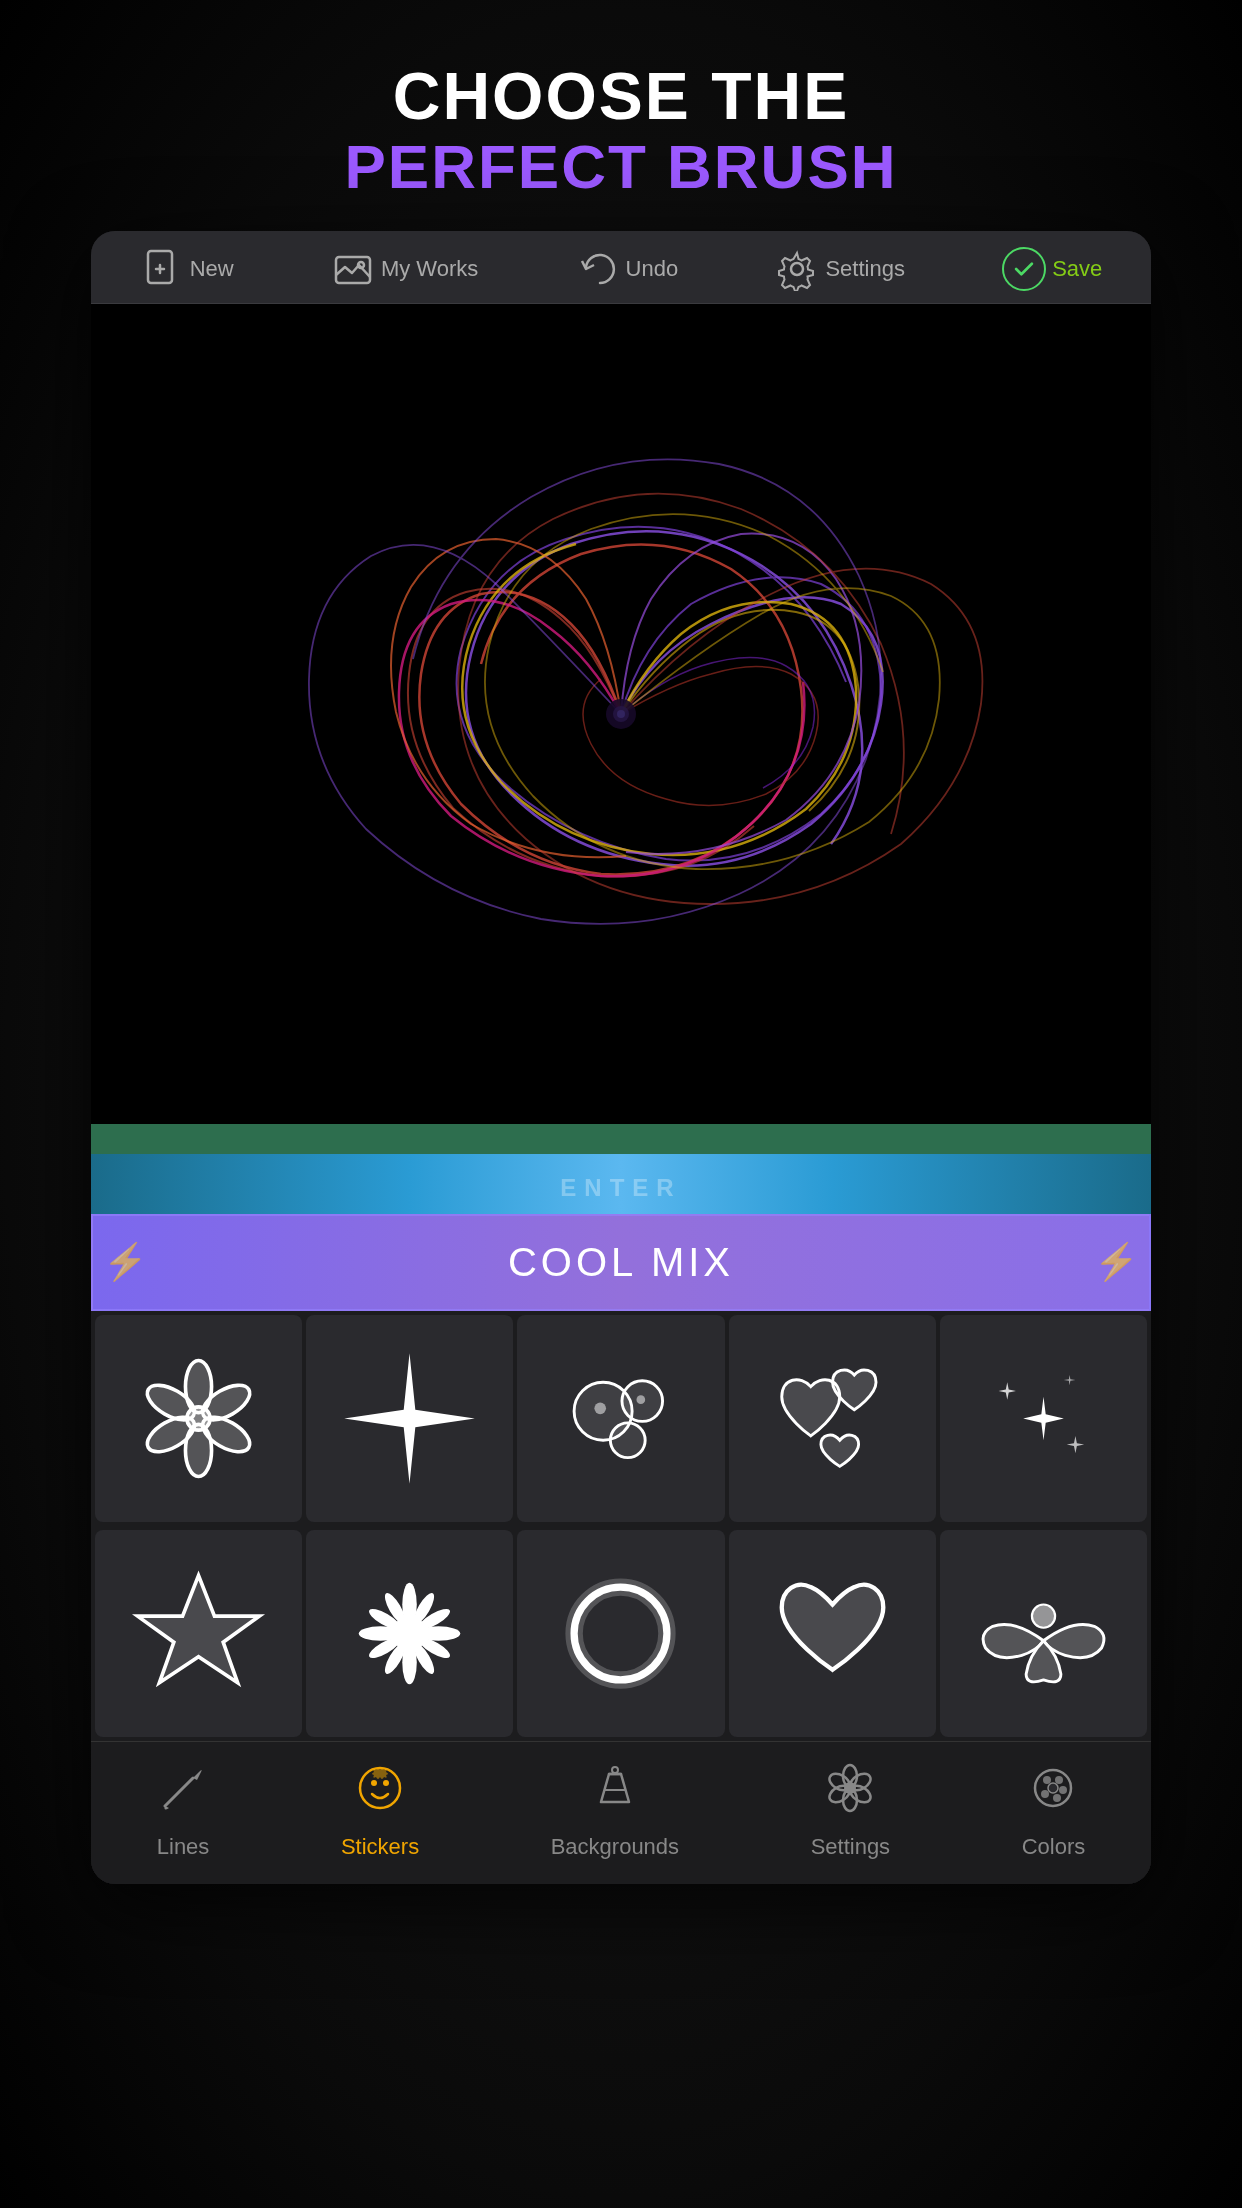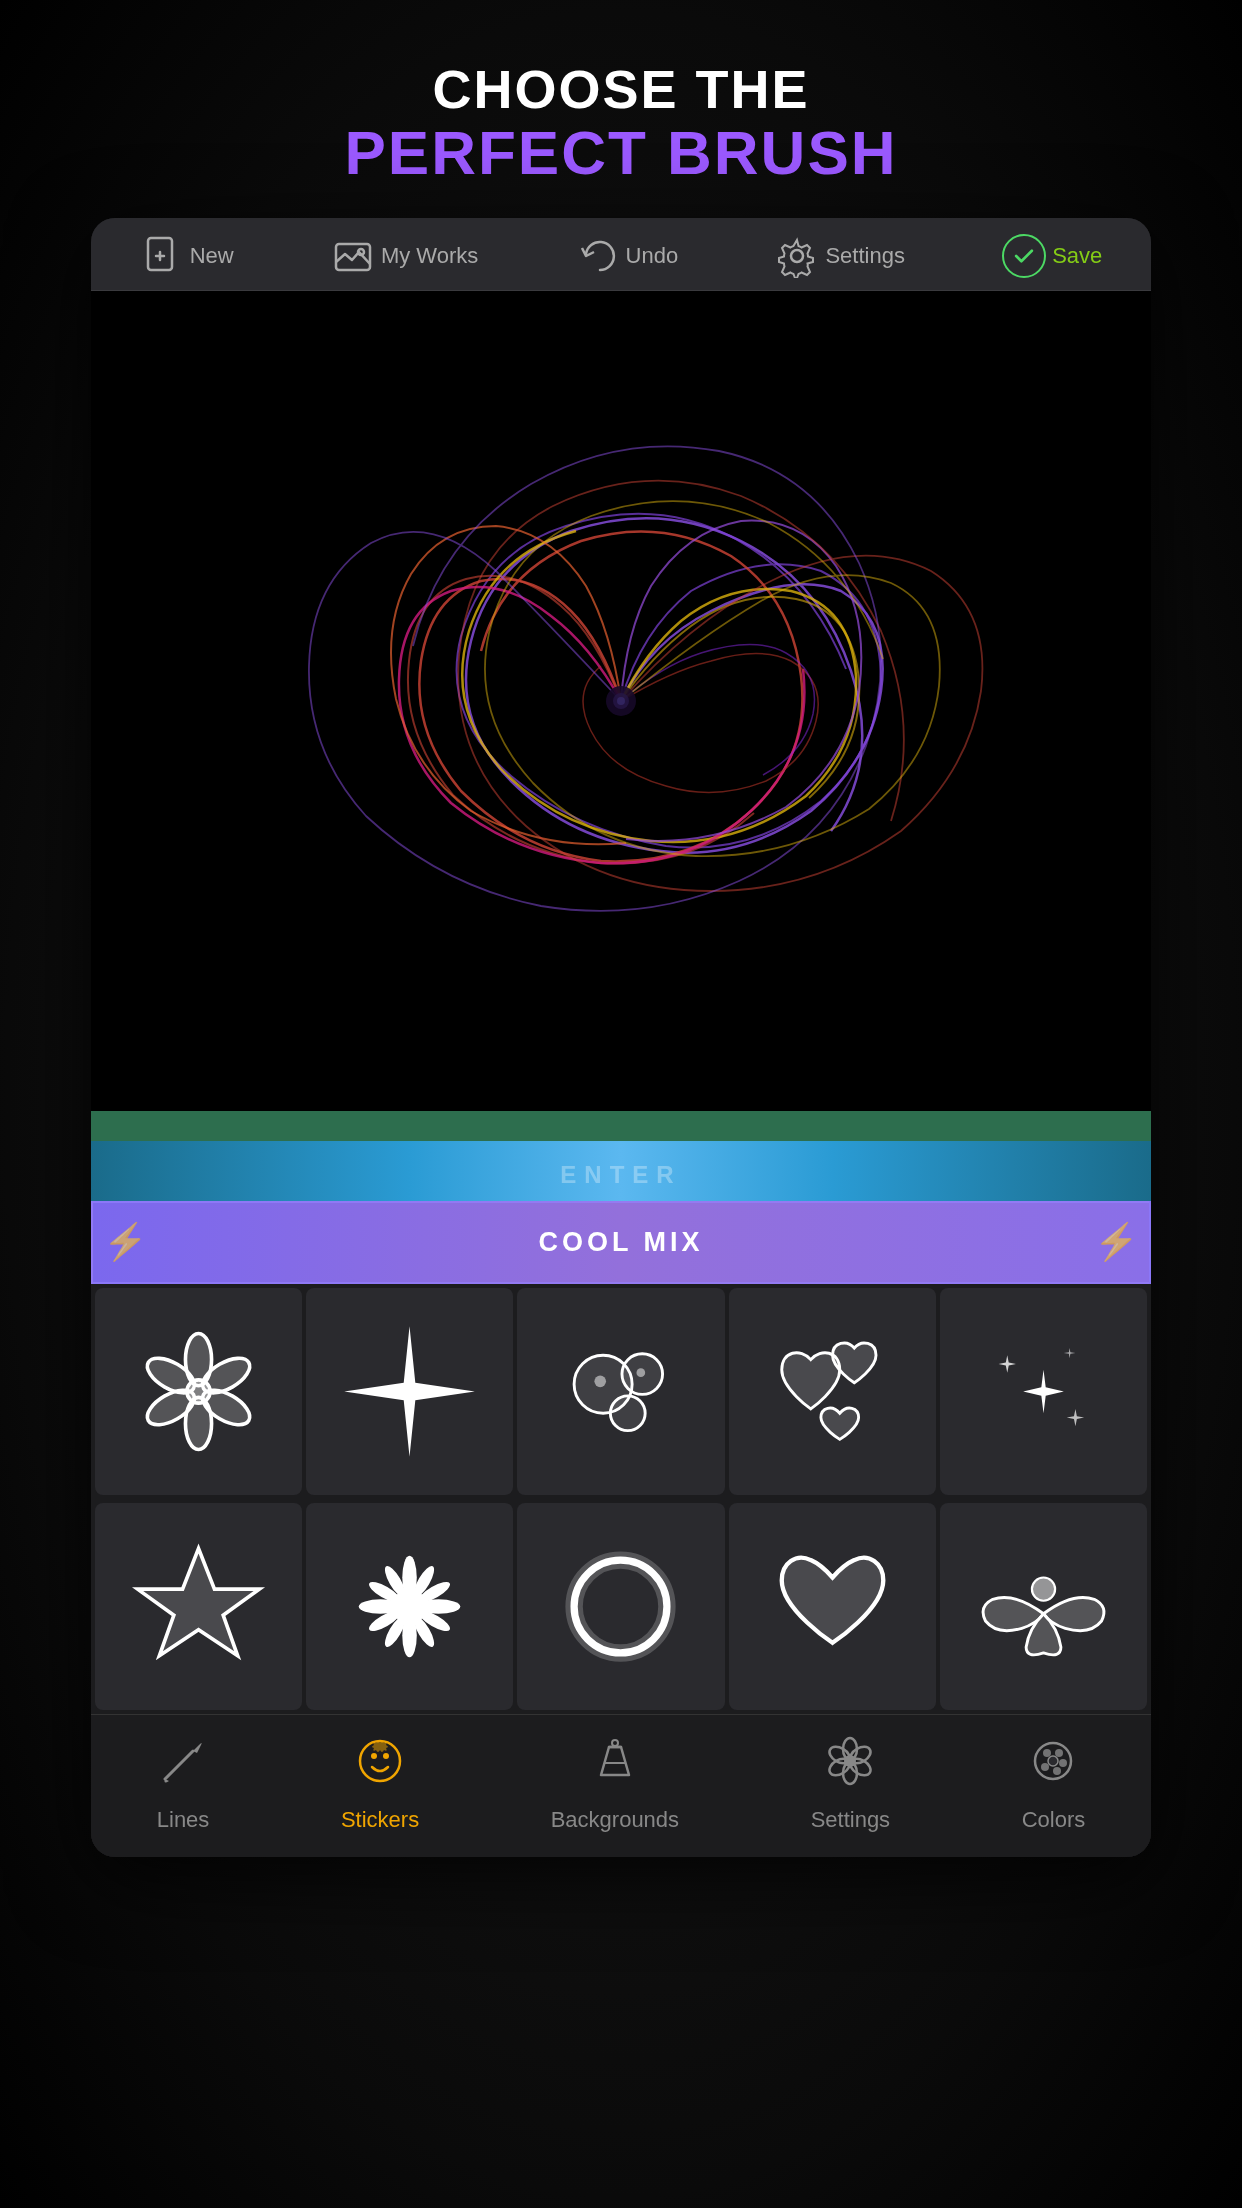--- a/index.html
+++ b/index.html
@@ -15,21 +15,21 @@
       position: relative;
     }
 
     
     .header-section {
       text-align: center;
       padding-top: 60px;
       margin-bottom: 30px;
     }
     .header-line1 {
-      font-size: 54px;
+      font-size: 66px;
       font-weight: 800;
       color: #ffffff;
       letter-spacing: 2px;
       line-height: 1.1;
     }
     .header-line2 {
       font-size: 62px;
       font-weight: 800;
       color: #9b59ff;
       letter-spacing: 2px;
@@ -152,22 +152,22 @@
       content: '⚡';
       position: absolute;
       top: 50%;
       transform: translateY(-50%);
       font-size: 36px;
       opacity: 0.6;
     }
     .cool-mix-banner::before { left: 10px; }
     .cool-mix-banner::after { right: 10px; }
     .cool-mix-text {
-      font-size: 27px;
-      font-weight: 700;
+      font-size: 40px;
+      font-weight: 400;
       color: white;
       letter-spacing: 4px;
     }
 
     
     .brush-grid {
       display: grid;
       grid-template-columns: repeat(5, 1fr);
       gap: 4px;
       padding: 4px;

